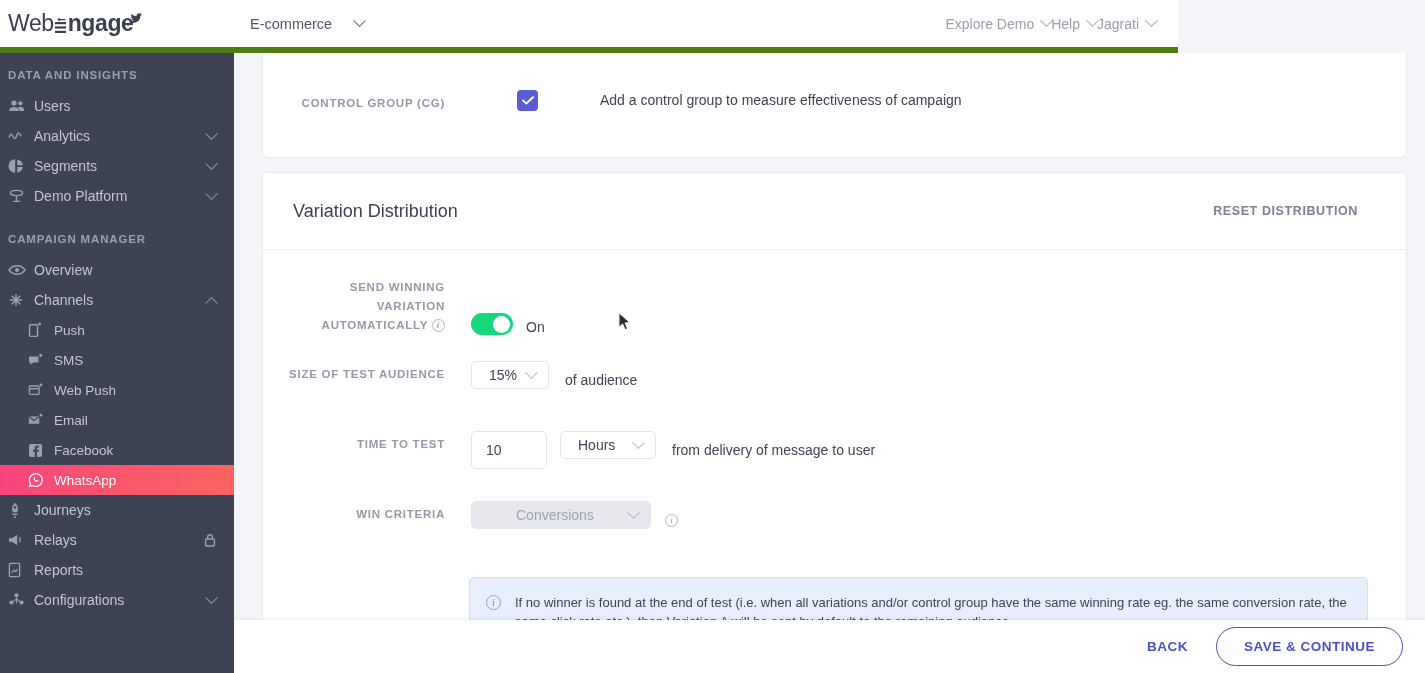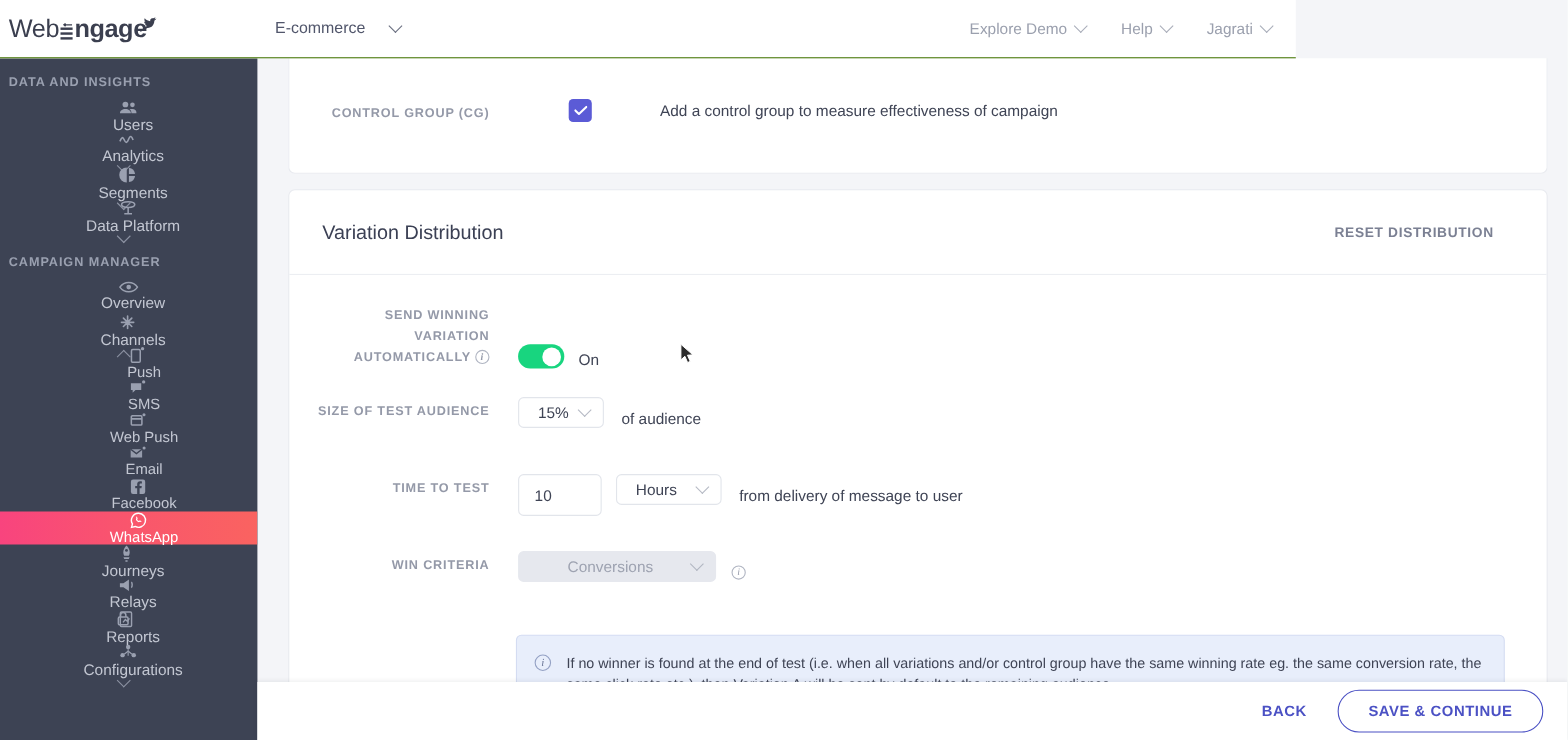--- a/index.html
+++ b/index.html
@@ -8,39 +8,39 @@
     font-family: "Liberation Sans", sans-serif;
     background: #f4f5f8;
     overflow: hidden;
   }
   .app { position: relative; width: 1425px; height: 673px; }
 
   
   .topbar {
     position: absolute; top: 0; left: 0; width: 1178px; height: 53px;
     background: #ffffff; display: flex; align-items: center;
-    border-bottom: 1px solid #4d7c0f; z-index: 40;
+    border-bottom: 6px solid #4d7c0f; z-index: 40;
   }
   .logo-wrap { width: 234px; padding-left: 8px; display: flex; align-items: center; height: 53px;}
   .logo-text {
     font-size: 23px; color: #3b3f4f; letter-spacing: -0.4px;
     font-weight: 400; position: relative; white-space: nowrap;
   }
   .logo-text b { font-weight: 700; }
   .logo-bird { position: relative; display: inline-block; width: 0; }
   .logo-bird svg { position: absolute; left: -9px; top: -19px; }
 
   .tenant {
     margin-left: 12px; font-size: 14.5px; color: #51566b;
     display: flex; align-items: center; gap: 23px; cursor: pointer;
     padding: 6px 4px;
   }
   .topbar-right {
     margin-left: auto; display: flex; 
-    gap: 32px; padding-right: 22px;
+    padding-right: 22px;
   }
   .topbar-right .titem {
     font-size: 14px; color: #9ba0ae; display: flex; align-items: center;
     gap: 8px; cursor: pointer;
   }
   .chev { display: inline-block; width: 9px; height: 9px;
     border-right: 1.6px solid currentColor; border-bottom: 1.6px solid currentColor;
     transform: rotate(45deg) translate(-2px,-2px); opacity: .85; }
   .chev.up { transform: rotate(-135deg) translate(-2px,-2px); }
 
@@ -49,21 +49,21 @@
     position: absolute; top: 53px; left: 0; width: 234px; height: 620px;
     background: #3d4354; overflow: hidden; z-index: 30;
   }
   .sb-section {
     font-size: 11.5px; letter-spacing: .85px; color: #9aa0b0; font-weight: 700;
     padding: 16px 0 10px 8px;
   }
   .sb-section.second { padding-top: 22px; }
   .sb-item {
     height: 30px; display: flex; align-items: center; cursor: pointer;
-    padding-left: 8px; color: #c3c7d2; font-size: 14px; position: relative; flex-direction: column;
+    padding-left: 8px; color: #c3c7d2; font-size: 14px; position: relative;
   }
   .sb-item .ico {
     width: 26px; min-width: 26px; display: flex; align-items: center;
     justify-content: flex-start; color: #9aa0b0;
   }
   .sb-item .lbl { flex: 1; }
   .sb-item .tail { padding-right: 18px; color: #9aa0b0; display:flex; align-items:center;}
   .sb-item.child { padding-left: 28px; font-size: 13.5px; }
   .sb-item.active {
     background: linear-gradient(90deg,#f8447e 0%, #f9546e 45%, #fa6360 100%);
@@ -268,21 +268,21 @@
         </span>
     </div>
 
     <div class="sb-item">
       <span class="ico">
           <svg width="17" height="16" viewBox="0 0 17 16" fill="none" stroke="currentColor" stroke-width="1.4">
             <ellipse cx="8.5" cy="5" rx="6" ry="2.6"></ellipse>
             <path d="M8.5 7.8v5.4M5 13.4h7"></path>
           </svg>
         </span>
-      <span class="lbl">Data Platform</span>
+      <span class="lbl">Demo Platform</span>
       <span class="tail">
           <span class="chev"></span>
         </span>
     </div>
 
     <div class="sb-section second">CAMPAIGN MANAGER</div>
 
     <div class="sb-item">
       <span class="ico">
           <svg width="18" height="12" viewBox="0 0 18 12" fill="none" stroke="currentColor" stroke-width="1.4">

